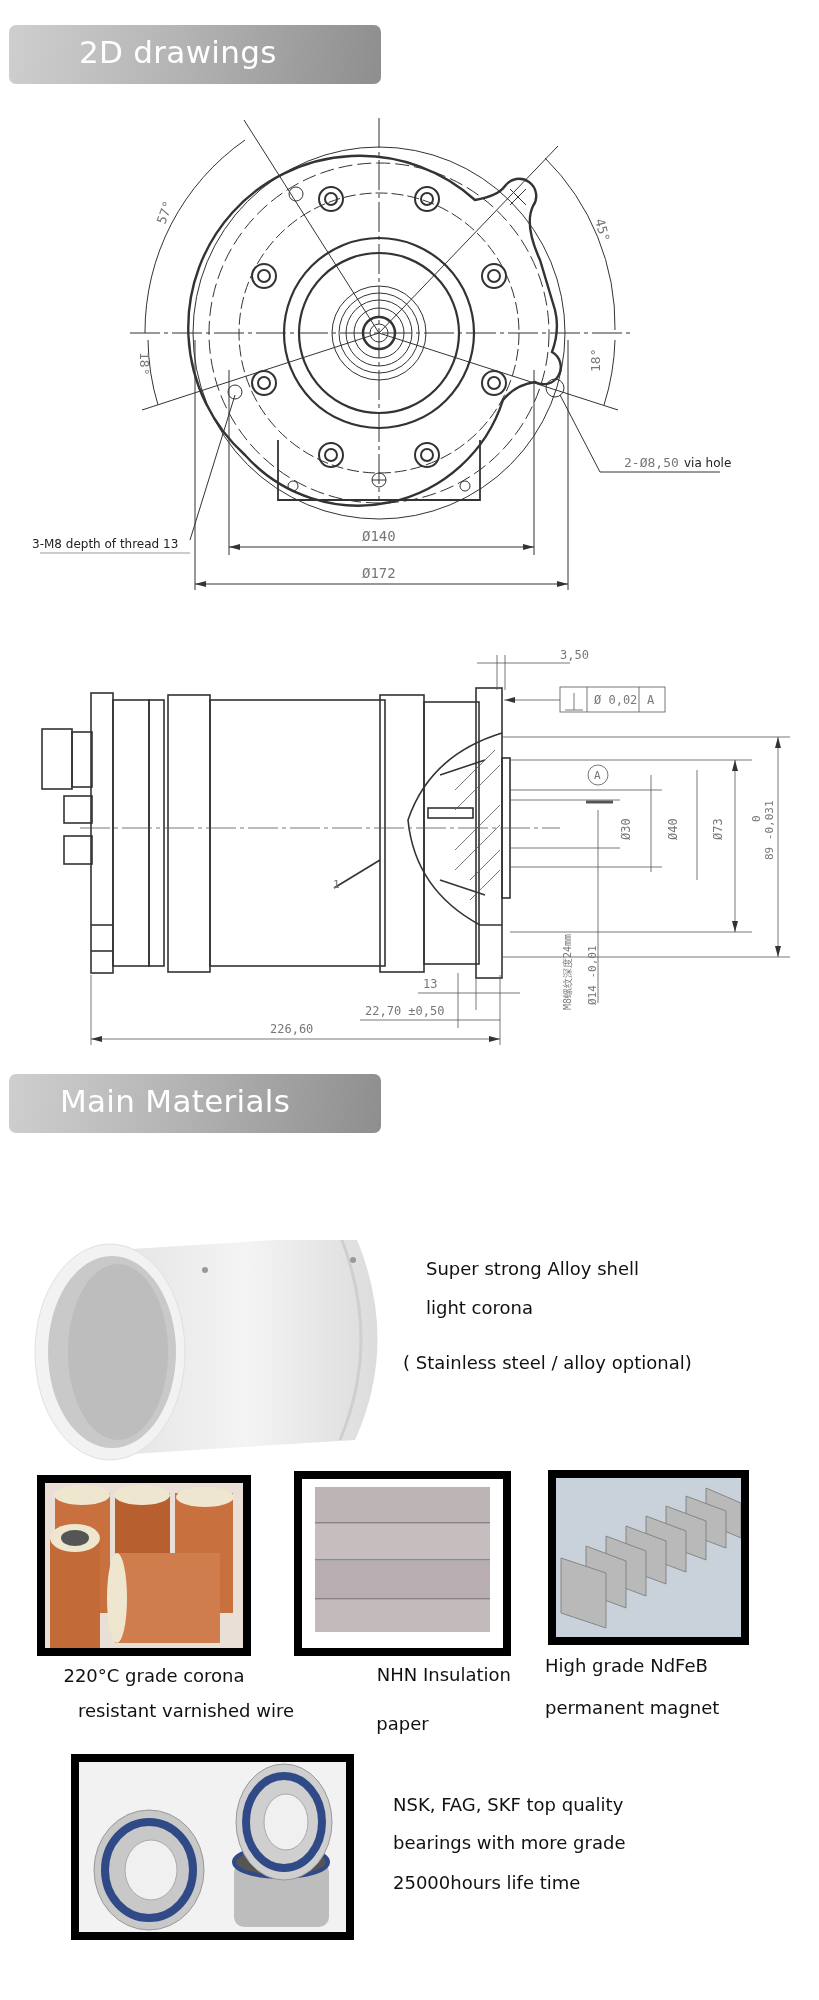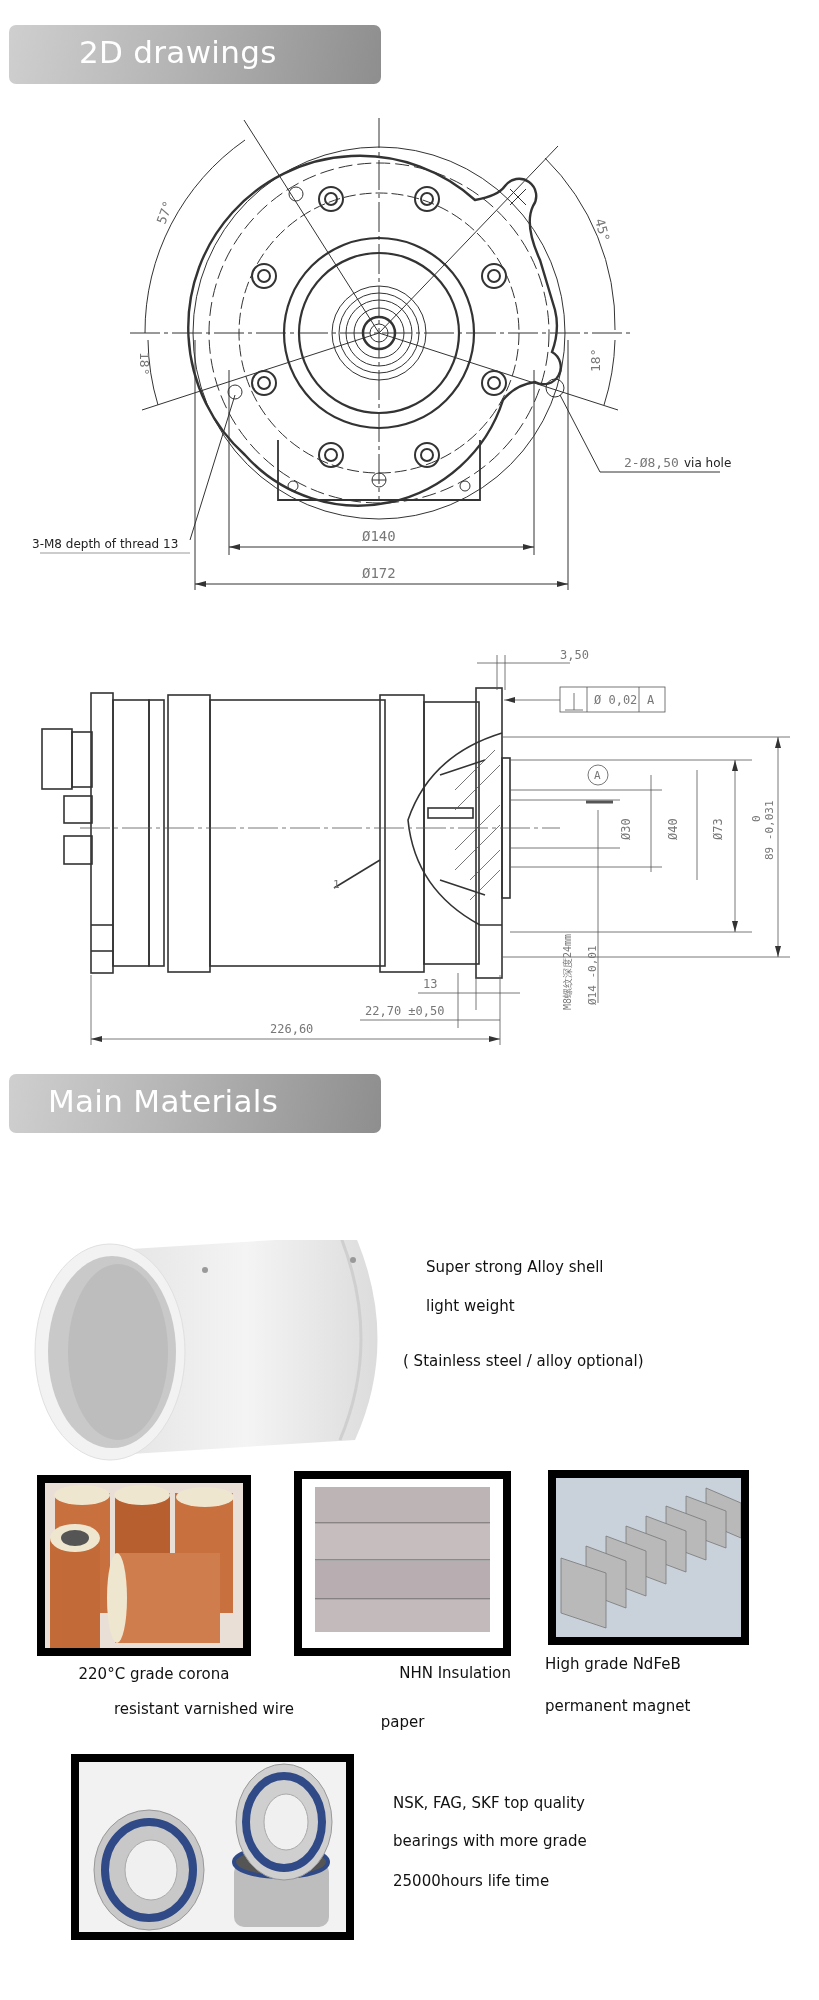--- a/index.html
+++ b/index.html
@@ -3,21 +3,21 @@
 <meta charset="utf-8">
 <style>
   html,body{margin:0;padding:0;background:#fff;}
   body{width:819px;height:2000px;position:relative;overflow:hidden;font-family:"Liberation Sans","DejaVu Sans",sans-serif;}
   .banner{position:absolute;left:9px;width:372px;height:59px;border-radius:7px;
     background:linear-gradient(100deg,#cfcfcf 0%,#b4b4b4 45%,#8e8e8e 100%);}
   .banner span{position:absolute;top:9px;color:#fff;font-family:"DejaVu Sans",sans-serif;font-size:31px;letter-spacing:0.3px;}
   svg.drawing{position:absolute;left:0;}
   .dim{font-family:"DejaVu Sans Mono",monospace;fill:#777;}
   .lbl{font-family:"DejaVu Sans",sans-serif;fill:#222;}
-  .txt{position:absolute;color:#111;font-family:"DejaVu Sans",sans-serif;font-size:15px;line-height:1;white-space:nowrap;}
+  .txt{position:absolute;color:#111;font-family:"DejaVu Sans",sans-serif;font-size:18px;line-height:1;white-space:nowrap;}
   .photo{position:absolute;box-sizing:border-box;border:8px solid #000;background:#fff;overflow:hidden;}
 </style>
 </head>
 <body>
 
 <div class="banner" style="top:2px;margin-top:23px;">
   <span style="left:70px;">2D drawings</span>
 </div>
 
 <svg class="drawing" style="top:90px" width="819" height="520" viewBox="0 90 819 520">
@@ -208,41 +208,41 @@
   <text class="dim" x="773" y="860" font-size="11" transform="rotate(-90 773 860)">89 -0,031</text>
   <text class="dim" x="596" y="1005" font-size="11" transform="rotate(-90 596 1005)">Ø14 -0,01</text>
   <text class="dim" x="571" y="1010" font-size="10" transform="rotate(-90 571 1010)">M8螺纹深度24mm</text>
   <text class="dim" x="333" y="888" font-size="11">1</text>
   <text class="dim" x="423" y="988" font-size="12">13</text>
   <text class="dim" x="365" y="1015" font-size="12">22,70 ±0,50</text>
   <text class="dim" x="270" y="1033" font-size="12">226,60</text>
 </svg>
 
 <div class="banner" style="top:1074px;">
-  <span style="left:39px;">Main Materials</span>
+  <span style="left:51px;">Main Materials</span>
 </div>
 
 <svg style="position:absolute;left:20px;top:1240px" width="380" height="225" viewBox="0 0 380 225">
   <defs>
     <linearGradient id="shellg" x1="0" x2="1" y1="0" y2="0">
       <stop offset="0" stop-color="#e4e4e4"></stop>
         <stop offset="0.5" stop-color="#f4f4f4"></stop>
         <stop offset="1" stop-color="#dcdcdc"></stop>
     </linearGradient>
   </defs>
   <path d="M 95 10 L 335 -5 Q 380 100 335 200 L 95 215 Z" fill="url(#shellg)"></path>
   <path d="M 320 -5 Q 362 100 320 200" fill="none" stroke="#cfcfcf" stroke-width="3"></path>
   <ellipse cx="90" cy="112" rx="75" ry="108" fill="#f2f2f2" stroke="#e0e0e0"></ellipse>
   <ellipse cx="92" cy="112" rx="64" ry="96" fill="#c9c9c9"></ellipse>
   <ellipse cx="98" cy="112" rx="50" ry="88" fill="#bdbdbd"></ellipse>
   <circle cx="185" cy="30" r="3" fill="#999"></circle>
     <circle cx="333" cy="20" r="3" fill="#999"></circle>
 </svg>
 <div class="txt" style="left:426px;top:1260px;">Super strong Alloy shell</div>
-<div class="txt" style="left:426px;top:1299px;">light weight</div>
+<div class="txt" style="left:426px;top:1299px;">light corona</div>
 <div class="txt" style="left:403px;top:1354px;">( Stainless steel / alloy optional)</div>
 
 <div class="photo" style="left:37px;top:1475px;width:214px;height:181px;">
   <svg width="198" height="165" viewBox="0 0 198 165">
     <rect width="198" height="165" fill="#e9dfd7"></rect>
     <rect x="10" y="10" width="55" height="120" fill="#c8703e"></rect>
       <ellipse cx="37" cy="12" rx="28" ry="10" fill="#efe6cf"></ellipse>
     <rect x="70" y="10" width="55" height="120" fill="#b85f30"></rect>
       <ellipse cx="97" cy="12" rx="28" ry="10" fill="#efe6cf"></ellipse>
     <rect x="130" y="10" width="58" height="120" fill="#c8703e"></rect>

